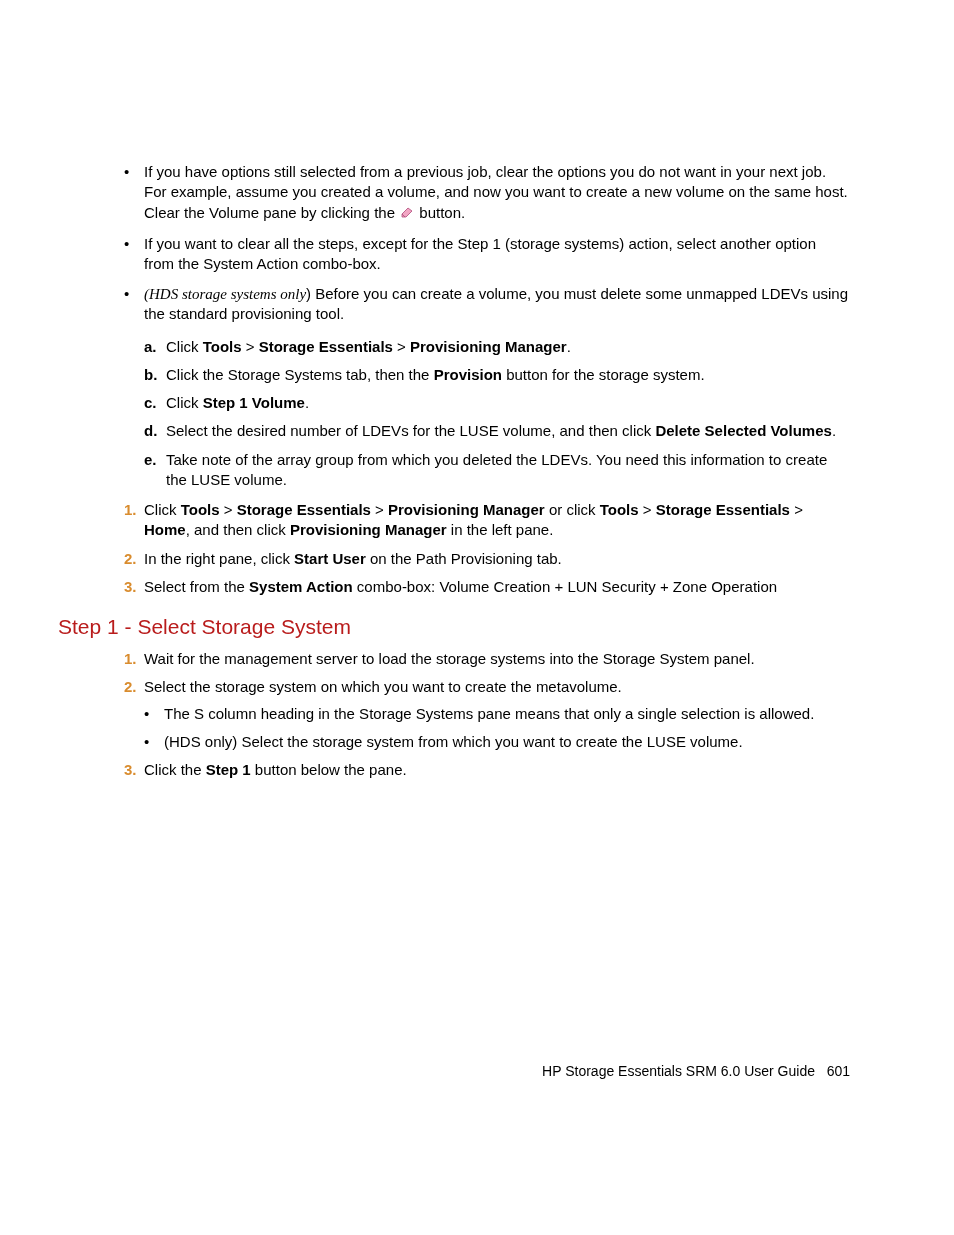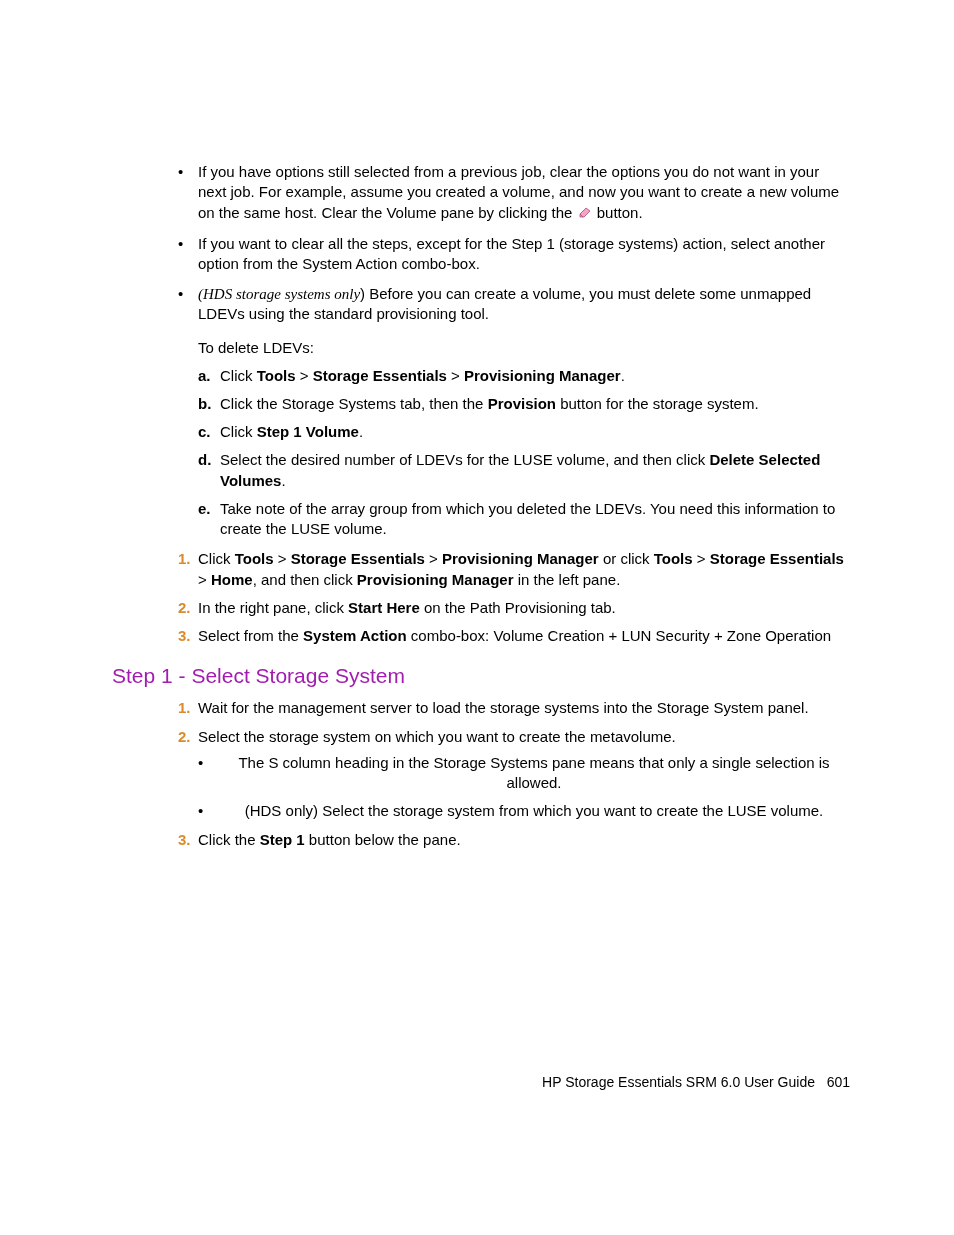--- a/index.html
+++ b/index.html
@@ -6,21 +6,21 @@
   body {
     width: 954px;
     height: 1235px;
     background: #fff;
     font-family: Arial, Helvetica, sans-serif;
     font-size: 15px;
     color: #000;
     position: relative;
   }
   .page {
-    padding: 162px 104px 0 110px;
+    padding: 162px 104px 0 56px;
   }
   .bullet-list {
     margin-left: 68px;
   }
   .bullet-item {
     position: relative;
     padding-left: 20px;
     margin-bottom: 10px;
     line-height: 1.35;
   }
@@ -68,46 +68,45 @@
     line-height: 1.35;
   }
   .numbered .num {
     position: absolute;
     left: 0;
     top: 0;
     font-weight: bold;
     color: #d98c2e;
   }
   .section-heading {
-    color: #a21caf;
+    color: #b91c1c;
     font-size: 21px;
     font-weight: normal;
     margin-top: 18px;
     margin-bottom: 10px;
     margin-left: 2px;
   }
   .sub-bullets {
     margin-top: 6px;
   }
   .sub-bullet {
     position: relative;
     padding-left: 20px;
     margin-bottom: 8px;
     line-height: 1.35;
-    text-align: center;
   }
   .sub-bullet::before {
     content: "•";
     position: absolute;
     left: 0;
     top: 0;
   }
   .footer {
     position: absolute;
-    bottom: 145px;
+    bottom: 156px;
     right: 104px;
     font-size: 14px;
   }
   b { font-weight: bold; text-align: center; }
   .italic { font-style: italic; font-family: Liberation Serif, serif; }
   .eraser-icon {
     display: inline-block;
     vertical-align: middle;
   }
   .keep-text { margin-top: 4px; }
@@ -131,21 +130,20 @@
     </div>
 
     <div class="bullet-item">
       <span>If you want to clear all the steps, except for the Step 1 (storage systems) action, select another option from the System Action combo-box.</span>
     </div>
 
     <div class="bullet-item">
       <span class="italic">(HDS storage systems only</span><span>) Before you can create a volume, you must delete some unmapped LDEVs using the standard provisioning tool.</span>
 
       <div class="sub-block">
-        <div class="sub-intro">To delete LDEVs:</div>
 
         <div class="lettered">
           <span class="marker">a.</span>
           <span>Click </span><b>Tools</b><span> &gt; </span><b>Storage Essentials</b><span> &gt; </span><b>Provisioning Manager</b><span>.</span>
         </div>
 
         <div class="lettered">
           <span class="marker">b.</span>
           <span>Click the Storage Systems tab, then the </span><b>Provision</b><span> button for the storage system.</span>
         </div>
@@ -170,21 +168,21 @@
 
 
   <div class="numbered-list">
     <div class="numbered">
       <span class="num">1.</span>
       <span>Click </span><b>Tools</b><span> &gt; </span><b>Storage Essentials</b><span> &gt; </span><b>Provisioning Manager</b><span> or click </span><b>Tools</b><span> &gt; </span><b>Storage Essentials</b><span> &gt; </span><b>Home</b><span>, and then click </span><b>Provisioning Manager</b><span> in the left pane.</span>
     </div>
 
     <div class="numbered">
       <span class="num">2.</span>
-      <span>In the right pane, click </span><b>Start Here</b><span> on the Path Provisioning tab.</span>
+      <span>In the right pane, click </span><b>Start User</b><span> on the Path Provisioning tab.</span>
     </div>
 
     <div class="numbered">
       <span class="num">3.</span>
       <span>Select from the </span><b>System Action</b><span> combo-box: Volume Creation + LUN Security + Zone Operation</span>
     </div>
   </div>
 
   <h2 class="section-heading">Step 1 - Select Storage System</h2>
 

